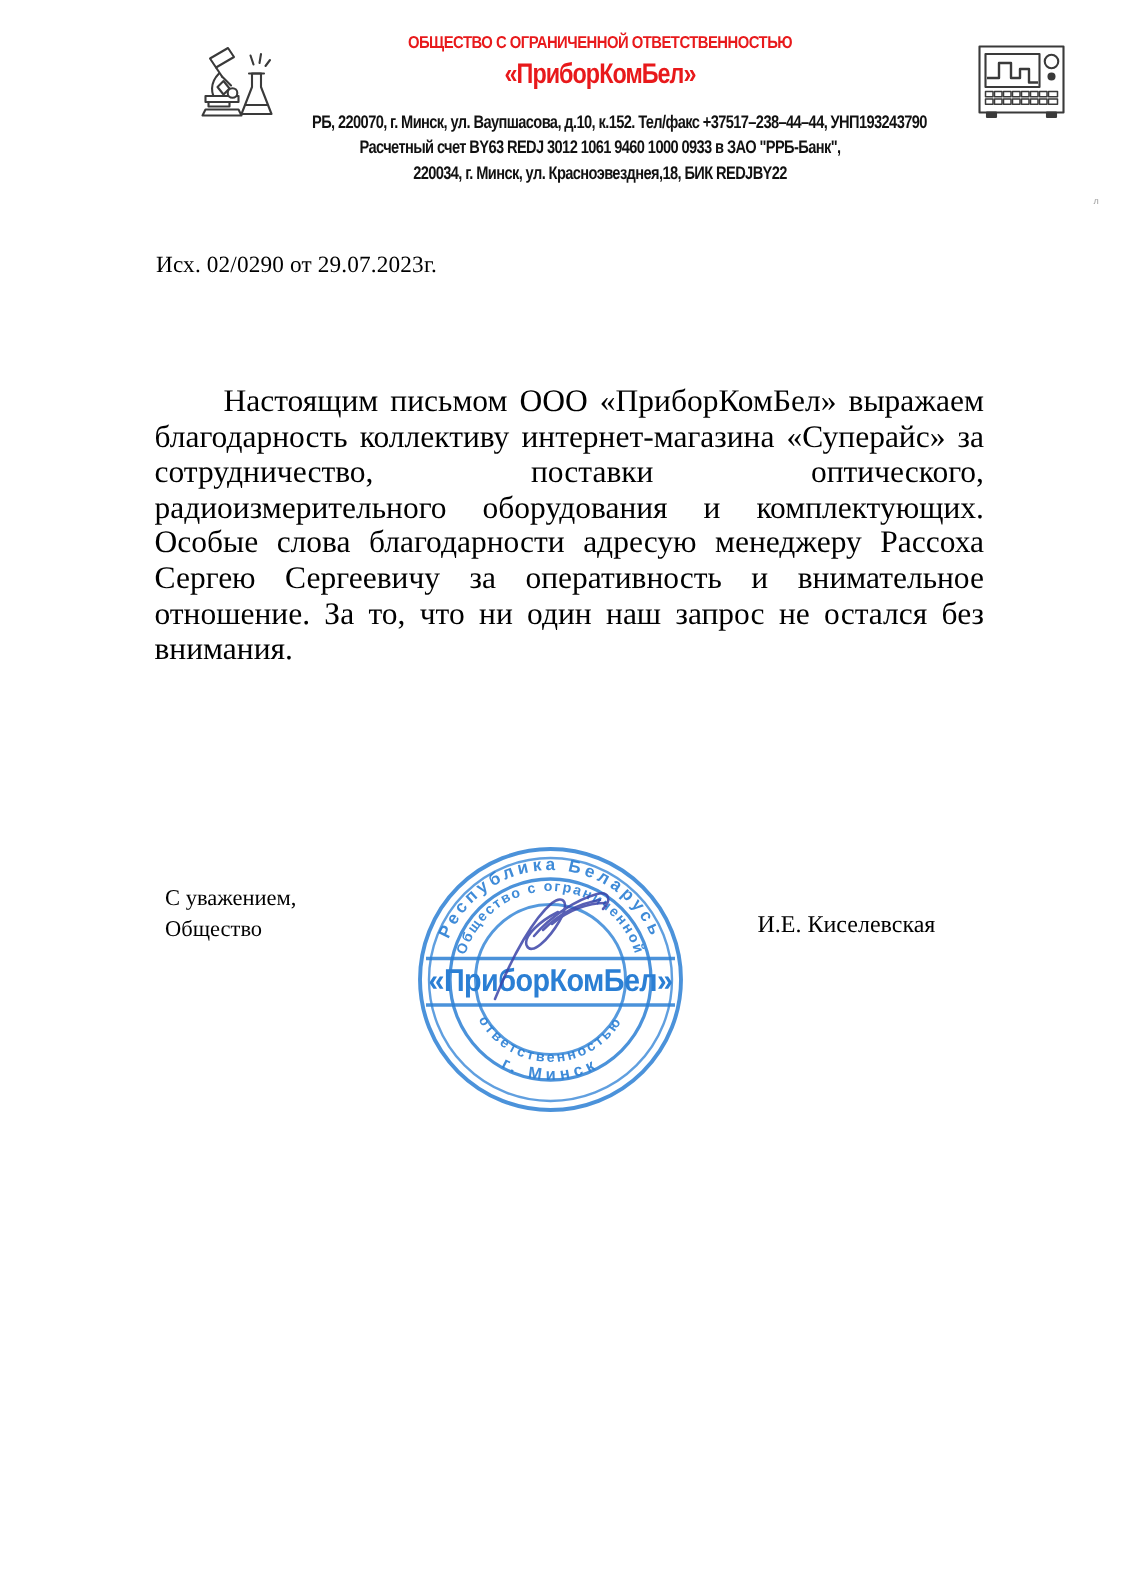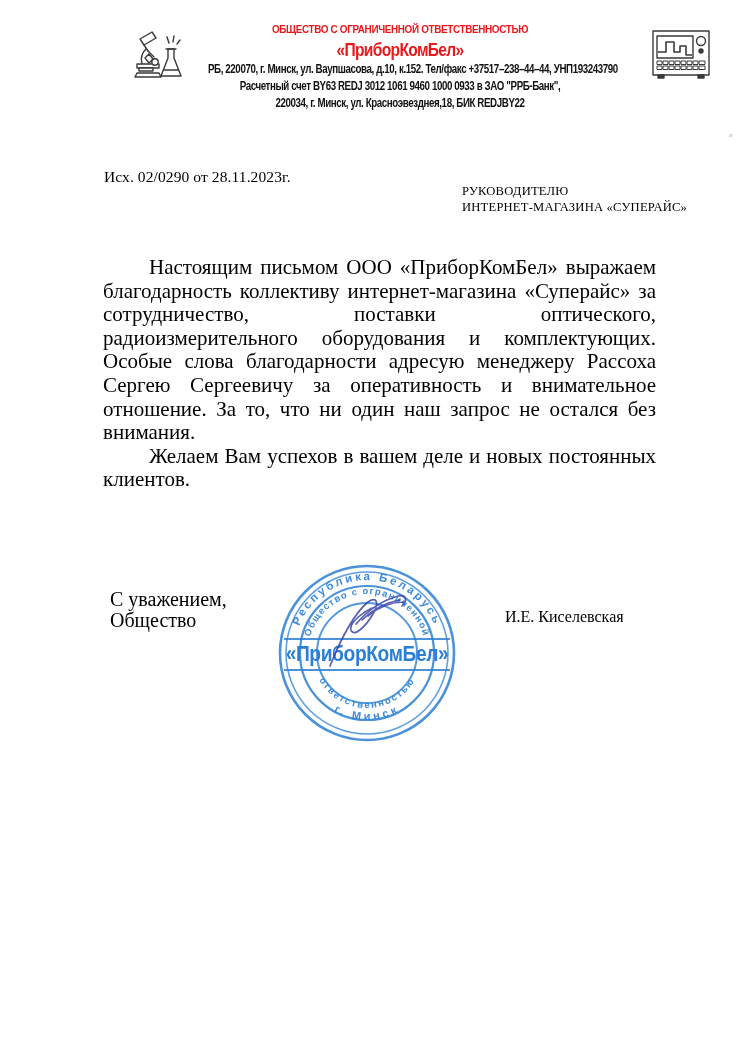--- a/index.html
+++ b/index.html
@@ -84,21 +84,21 @@
     font-weight: bold;
     font-size: 12.2px;
     color: #111111;
     letter-spacing: -0.5px;
     transform: scaleX(0.80);
     transform-origin: center top;
     white-space: nowrap;
     line-height: 17px;
   }
   .addr-wrap {
-    margin-top: 0;
+    margin-top: 12px;
   }
   .addr-wrap .addr-line + .addr-line { margin-top: 0px; }
 
   .tiny-mark {
     position: absolute;
     left: 729px;
     top: 110px;
     font-size: 6px;
     color: #9a9a9a;
     font-family: "Liberation Sans", sans-serif;
@@ -138,21 +138,21 @@
   .body-text p {
     margin: 0;
     text-indent: 46px;
   }
 
   
   .sig-left {
     position: absolute;
     left: 110px;
     top: 589px;
-    font-size: 20px;
+    font-size: 15px;
     line-height: 21px;
   }
   .sig-right {
     position: absolute;
     left: 505px;
     top: 608px;
     font-size: 16px;
     white-space: nowrap;
   }
 
@@ -243,30 +243,25 @@
 
           <rect x="8" y="47" width="6" height="3" fill="#3a3a3a"></rect>
           <rect x="48" y="47" width="6" height="3" fill="#3a3a3a"></rect>
         </g>
       </svg>
     </div>
 
     <div class="tiny-mark">л</div>
   </div>
 
-  <div class="ref-line">Исх. 02/0290 от  28.11.2023г.</div>
-
-  <div class="addressee">
-    <div>РУКОВОДИТЕЛЮ</div>
-    <div>ИНТЕРНЕТ-МАГАЗИНА «СУПЕРАЙС»</div>
-  </div>
+  <div class="ref-line">Исх. 02/0290 от  29.07.2023г.</div>
+
 
   <div class="body-text">
     <p>Настоящим письмом ООО «ПриборКомБел» выражаем благодарность коллективу интернет-магазина «Суперайс» за сотрудничество, поставки оптического, радиоизмерительного оборудования и комплектующих. Особые слова благодарности адресую менеджеру Рассоха Сергею Сергеевичу за оперативность и внимательное отношение. За то, что ни один наш  запрос не остался без внимания.</p>
-    <p>Желаем Вам успехов в вашем деле и новых постоянных клиентов.</p>
   </div>
 
   <div class="sig-left">
     <div>С уважением,</div>
     <div>Общество</div>
   </div>
   <div class="sig-right">И.Е. Киселевская</div>
 
   <div class="stamp">
     <svg viewBox="0 0 190 190" width="190" height="190">

